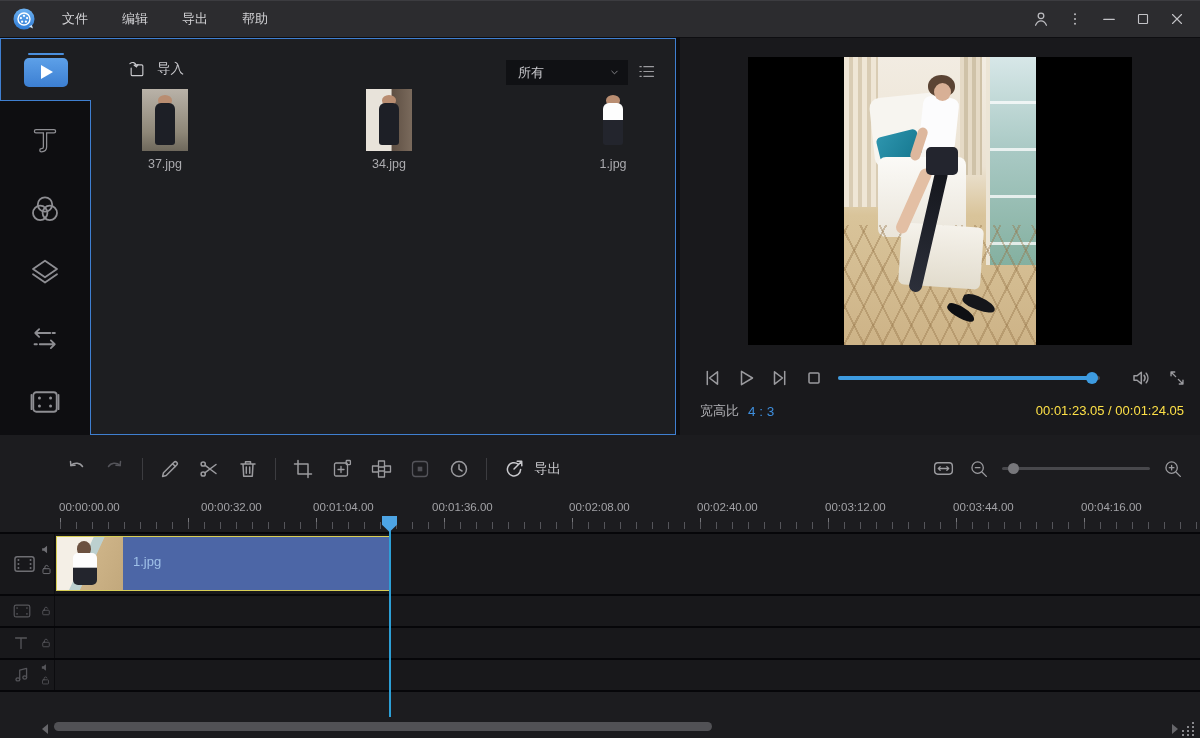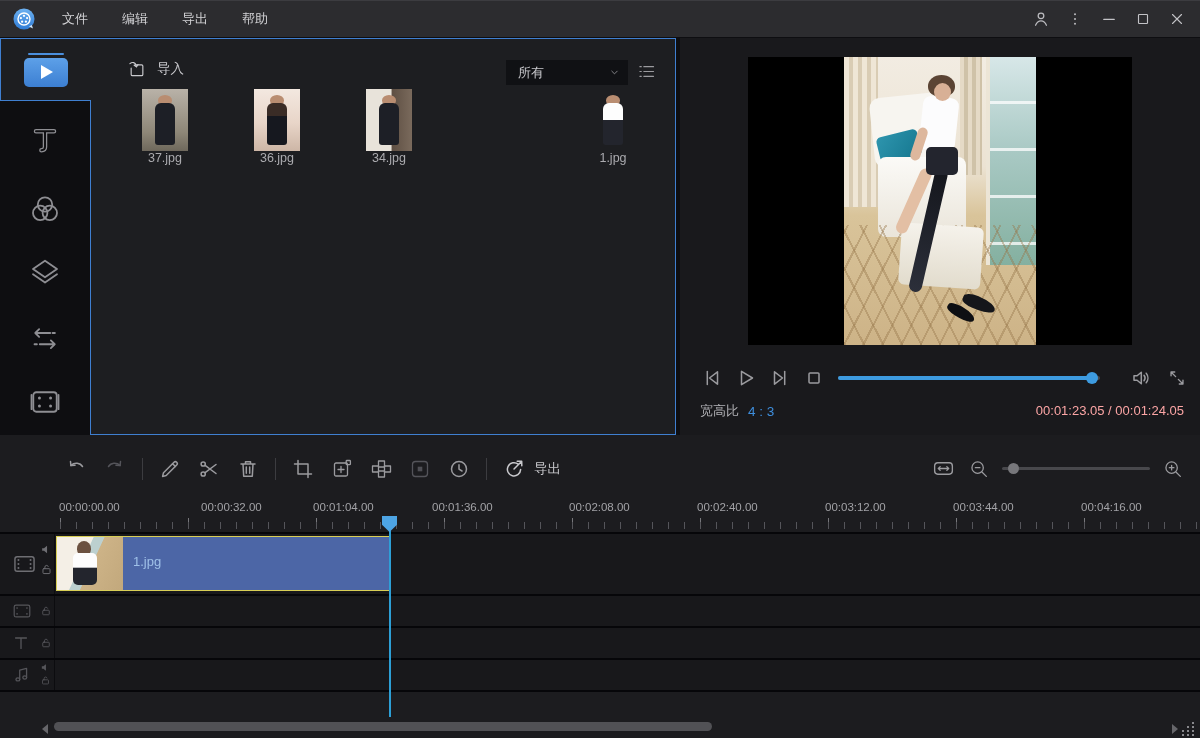--- a/index.html
+++ b/index.html
@@ -29,21 +29,21 @@
   .mtab::before { content:""; position:absolute; top:-5px; left:4px; right:4px; height:2px; background:#4a8fdd; border-radius:2px; }
   .mtab .play { position:absolute; left:17px; top:7px; width:0; height:0; border-left:12px solid #fff; border-top:7.5px solid transparent; border-bottom:7.5px solid transparent; }
 
   .media-panel { position:absolute; left:90px; top:1px; width:586px; height:397px; background:#1d1e21; border:1px solid #3f7fd0; z-index:2; }
   .import-btn { position:absolute; left:36px; top:20px; display:flex; align-items:center; gap:10px; color:#c9c9cd; font-size:13.5px; cursor:pointer; }
   .dropdown { position:absolute; left:415px; top:21px; width:122px; height:25px; background:#101114; color:#c9c9cd; font-size:13px; display:flex; align-items:center; padding-left:12px; cursor:pointer; }
   .dropdown svg { position:absolute; right:7px; top:6px; }
   .listview { position:absolute; left:545px; top:22px; }
   .mitem { position:absolute; top:50px; width:90px; text-align:center; cursor:pointer; }
   .mitem .ph { position:relative; width:46px; height:62px; margin:0 auto; overflow:hidden; }
-  .mitem .fn { font-size:12.5px; color:#ababaf; }
+  .mitem .fn { margin-top:6px; font-size:12.5px; color:#ababaf; }
   .ph::before { content:""; position:absolute; left:34%; top:10%; width:32%; height:18%; background:#b98d71; border-radius:50%; }
   .ph::after { content:""; position:absolute; left:28%; top:22%; width:44%; height:68%; border-radius:6px 6px 3px 3px; background:#1d1f26; }
   .ph1 { background:linear-gradient(180deg,#b9b2a8,#8e8778 70%,#6e685c); }
   .ph2 { background:linear-gradient(180deg,#f3e8e0,#e8d5c8 55%,#cdb6a6); }
   .ph2::after { background:linear-gradient(180deg,#3a2c26 30%,#16181f 31%); }
   .ph3 { background:linear-gradient(90deg,#e8e3da 55%,#5e4f43 56%,#7a6a5c); }
   .ph4 { background:linear-gradient(180deg,#f0f3f5,#d8dde2 50%,#b8bec6); }
   .ph4::after { background:linear-gradient(180deg,#f7f7f8 38%,#16181f 39%); }
   .ph5 { background:linear-gradient(115deg,#f4efe6 45%,#cdd8d6 46%,#bcd0cf 60%,#c9b globalization89 61%,#c9b489); }
   .ph5::after { background:linear-gradient(180deg,#fdfdfd 40%,#23252d 41%); }
@@ -75,21 +75,21 @@
   .transport { position:absolute; left:20px; top:328px; display:flex; gap:10px; }
   .transport .btn { width:24px; height:24px; }
   .pslider { position:absolute; left:158px; top:338px; width:262px; height:4px; background:#47474b; border-radius:2px; cursor:pointer; }
   .pslider .fill { position:absolute; left:0; top:0; height:4px; width:97%; background:#3d9be0; border-radius:2px; }
   .pslider .knob { position:absolute; top:-4px; left:calc(97% - 6px); width:12px; height:12px; border-radius:50%; background:#3d9be0; }
   .prev-sound { position:absolute; left:449px; top:328px; }
   .prev-full { position:absolute; left:486px; top:329px; }
   .aspect { position:absolute; left:20px; top:364px; display:flex; gap:9px; align-items:center; cursor:pointer; }
   .aspect .lab { color:#b4b4b8; font-size:13px; }
   .aspect .val { color:#3e8edd; font-size:13.5px; }
-  .timeinfo { position:absolute; right:16px; top:365px; color:#fca5a5; font-size:13px; }
+  .timeinfo { position:absolute; right:16px; top:365px; color:#fde047; font-size:13px; }
 
   
   .timeline { position:absolute; left:0; top:434px; width:1200px; height:304px; background:#1c1c1f; }
   .tl-left { position:absolute; left:64px; top:21px; height:26px; display:flex; align-items:center; gap:15px; }
   .tl-left .btn { width:24px; height:24px; }
   .vsep { width:1px; height:22px; background:#3c3c40; }
   .exportbtn { display:flex; align-items:center; gap:8px; color:#c9c9cd; font-size:13.5px; cursor:pointer; }
   .tl-right { position:absolute; right:16px; top:21px; display:flex; align-items:center; gap:12px; }
   .zslider { position:relative; width:148px; height:3px; background:#48484c; border-radius:2px; cursor:pointer; }
   .zslider .knob { position:absolute; left:6px; top:-4px; width:11px; height:11px; border-radius:50%; background:#77777b; }
@@ -255,24 +255,20 @@
       </div>
       <div class="listview btn">
         <svg width="21" height="21" viewBox="0 0 24 24" class="ic" style="stroke:#9b9b9f;stroke-width:1.4">
           <path d="M9 6.5h11M9 12h11M9 17.5h11M4.5 6.5H6M4.5 12H6M4.5 17.5H6"></path>
         </svg>
       </div>
 
       <div class="mitem" style="left:29px">
         <div class="ph ph1"></div>
         <div class="fn">37.jpg</div>
-      </div>
-      <div class="mitem" style="left:141px">
-        <div class="ph ph2"></div>
-        <div class="fn">36.jpg</div>
       </div>
       <div class="mitem" style="left:253px">
         <div class="ph ph3"></div>
         <div class="fn">34.jpg</div>
       </div>
       <div class="mitem" style="left:477px">
         <div class="ph ph5"></div>
         <div class="fn">1.jpg</div>
       </div>
     </div>

